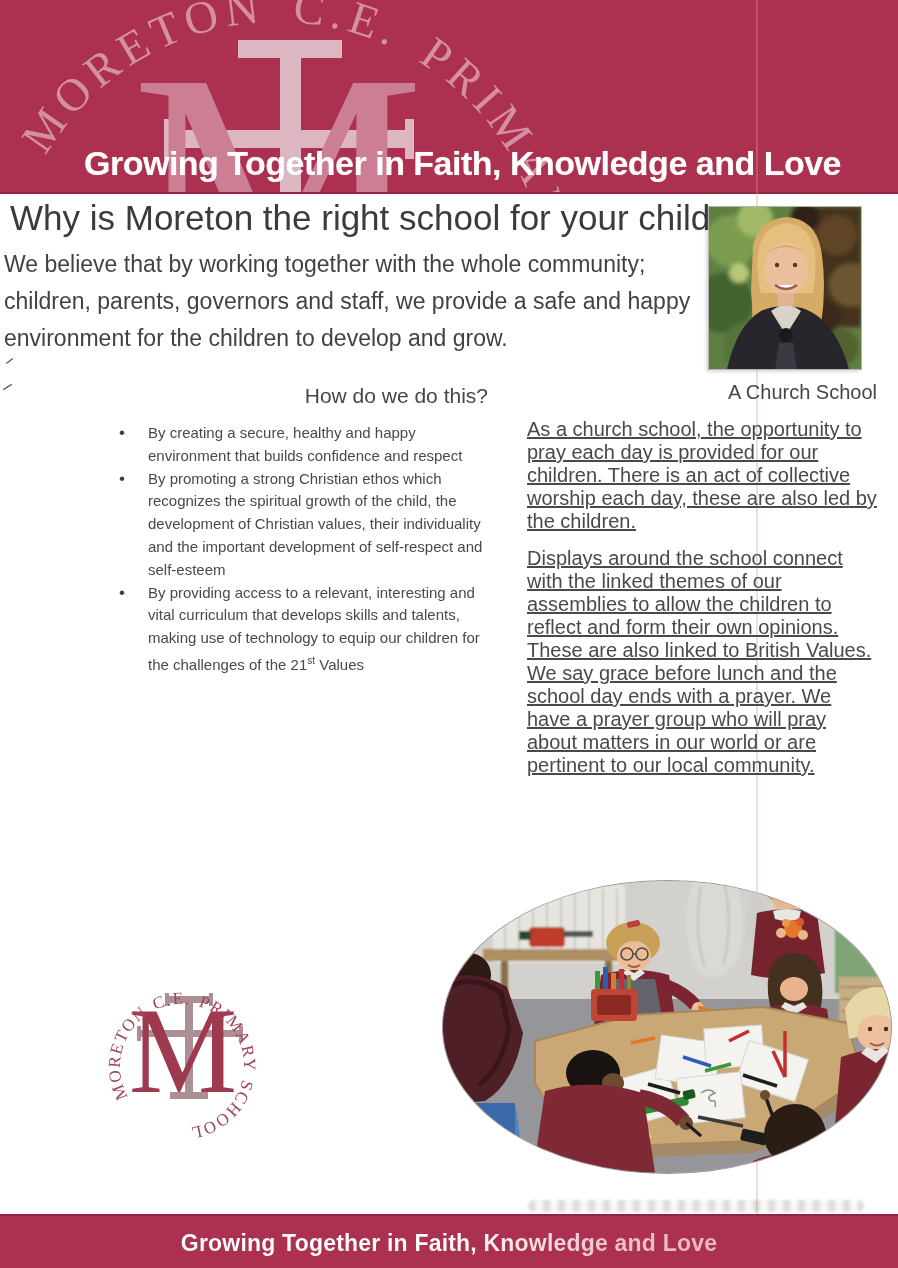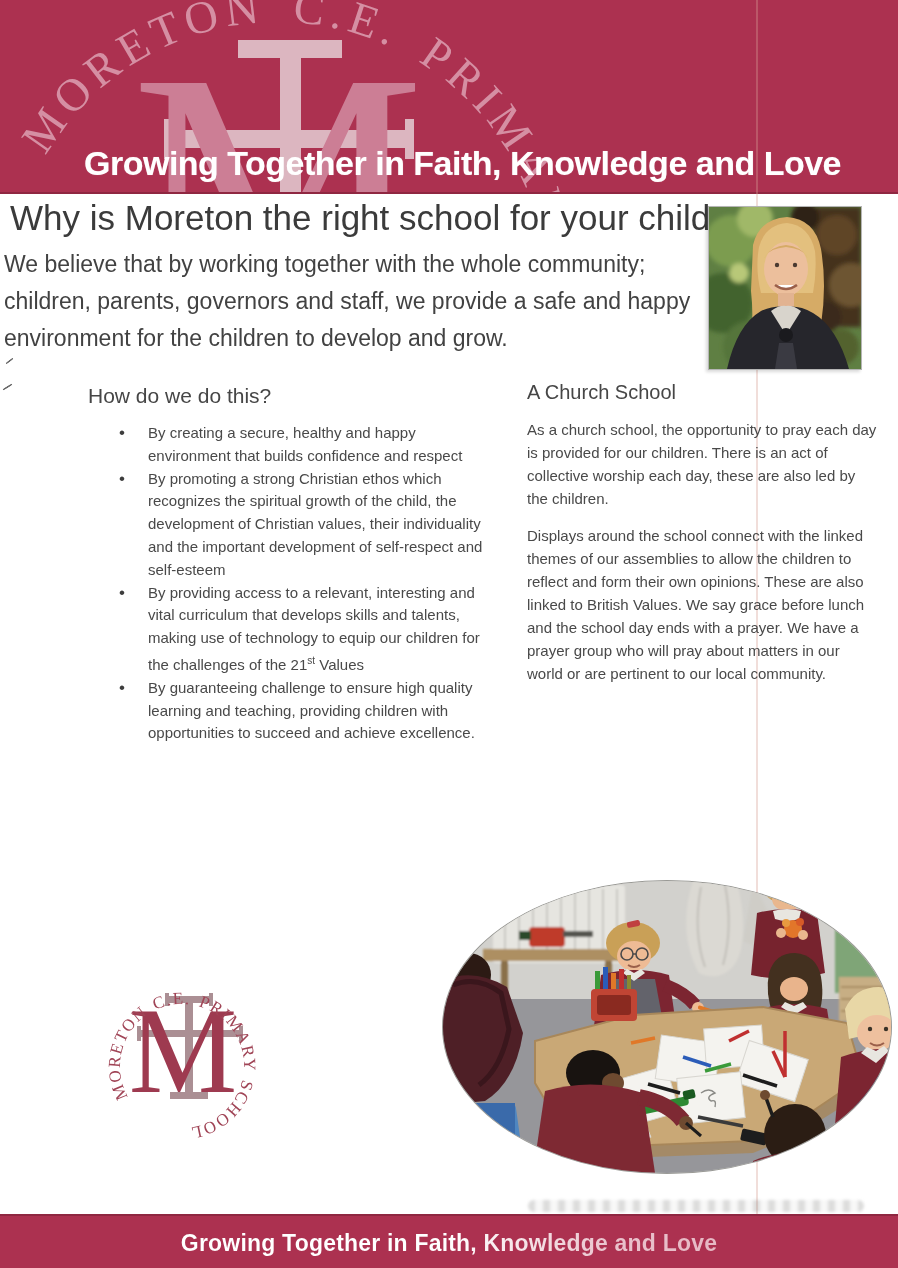--- a/index.html
+++ b/index.html
@@ -44,33 +44,33 @@
     box-shadow:-2px 2px 3px rgba(0,0,0,0.15);
   }
   .oval {
     position:absolute; left:442px; top:880px; width:448px; height:292px;
     border-radius:50%; overflow:hidden; border:1px solid #9a9a96;
     background:#c9c9c5;
   }
   
   .col-left  { position:absolute; left:88px;  top:384px; width:400px; }
   .col-right { position:absolute; left:527px; top:381px; width:350px; }
-  .col-heading { font-size:21px; font-weight:400; color:#464646; }
+  .col-heading { font-size:21px; font-weight:400; color:#464646;text-align:right; }
   .col-right .col-heading { font-size:20px; }
   .bullet-list { margin:14px 0 0 0; padding:0; list-style:none; }
   .bullet-list li {
     position:relative; padding-left:60px; width:336px; box-sizing:content-box;
     font-size:15px; line-height:22.8px; color:#494949;
   }
   .bullet-list li::before {
     content:"\2022"; position:absolute; left:31px; top:0;
     font-size:17px; color:#3d3d3d;
   }
   .bullet-list sup { font-size:10px;text-align:center; }
-  .col-right p { margin:14px 0 0 0; font-size:15px; line-height:23px; color:#494949; }
+  .col-right p { margin:14px 0 0 0; font-size:20px; line-height:23px; color:#494949;text-decoration:underline; }
   
   .logo { position:absolute; left:88px; top:966px; }
   .logo-arc { font-family:"Liberation Serif", serif; font-size:17px; letter-spacing:1.5px; word-spacing:2px; fill:#a04456; }
   .logo-m  { font-family:"Liberation Serif", serif; font-size:122px; fill:#9e3a50; text-anchor:middle; }
   .wm-arc-text { font-family:"Liberation Serif", serif; font-size:46px; letter-spacing:6px; word-spacing:9px; fill:#d58fa3; }
   .wm-m { font-family:"Liberation Serif", serif; font-size:330px; fill:#cc7e95; text-anchor:middle; }
   
   .footer {
     position:absolute; left:0; top:1214px; width:898px; height:54px;
     background:#ac3150; border-top:2px solid #8f2741;
@@ -154,21 +154,20 @@
       <path d="M 70 136 L 84 136 L 88 162 L 66 162 Z" fill="#3a3a42"></path>
     </svg>
   </div>
 
   <div class="col-left">
     <div class="col-heading">How do we do this?</div>
     <ul class="bullet-list">
       <li><span>By creating a secure, healthy and happy environment that builds confidence and respect</span></li>
       <li><span>By promoting a strong Christian ethos which recognizes the spiritual growth of the child, the development of Christian values, their individuality and the important development of self-respect and self-esteem</span></li>
       <li><span>By providing access to a relevant, interesting and vital curriculum that develops skills and talents, making use of technology to equip our children for the challenges of the 21</span><sup>st</sup><span> Values</span></li>
-      <li><span>By guaranteeing challenge to ensure high quality learning and teaching, providing children with opportunities to succeed and achieve excellence.</span></li>
     </ul>
   </div>
 
   <div class="col-right">
     <div class="col-heading">A Church School</div>
     <p>As a church school, the opportunity to pray each day is provided for our children.  There is an act of collective worship each day, these are also led by the children.</p>
     <p>Displays around the school connect with the linked themes of our assemblies to allow the children to reflect and form their own opinions.  These are also linked to British Values.  We say grace before lunch and the school day ends with a prayer.  We have a prayer group who will pray about matters in our world or are pertinent to our local community.</p>
   </div>
 
   <svg class="logo" width="190" height="190" viewBox="0 0 190 190">

